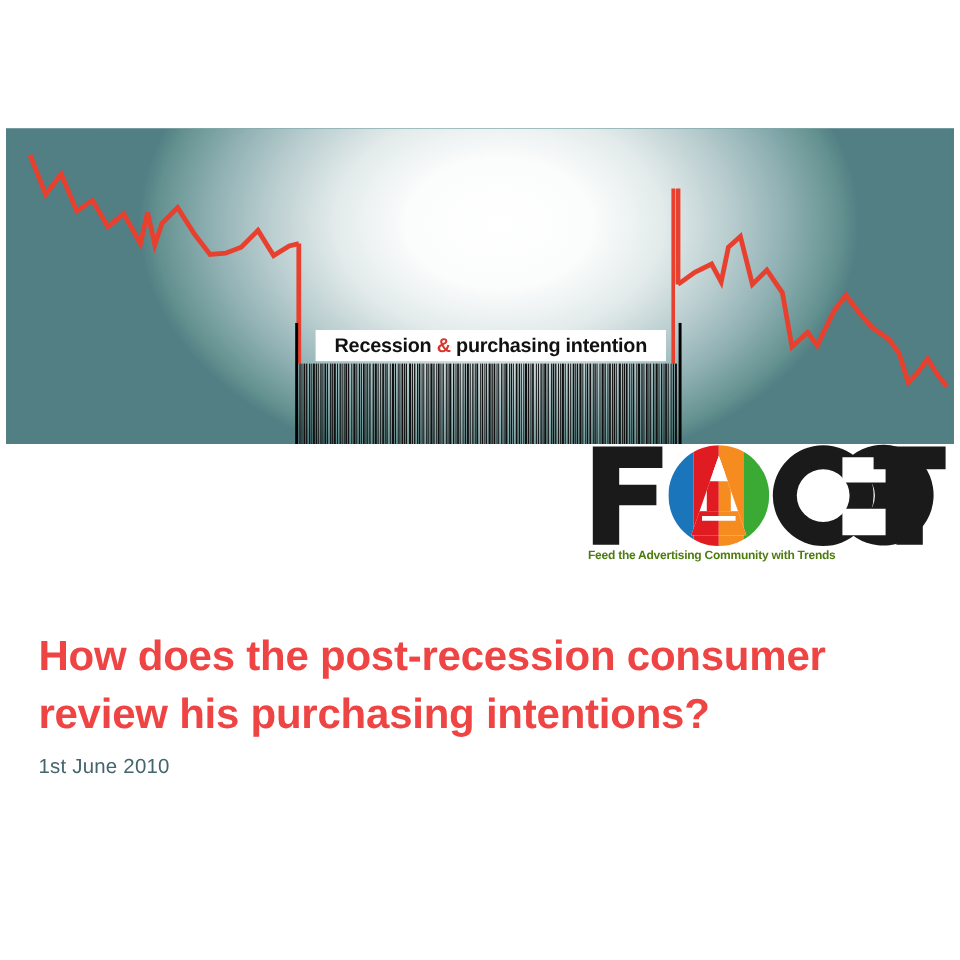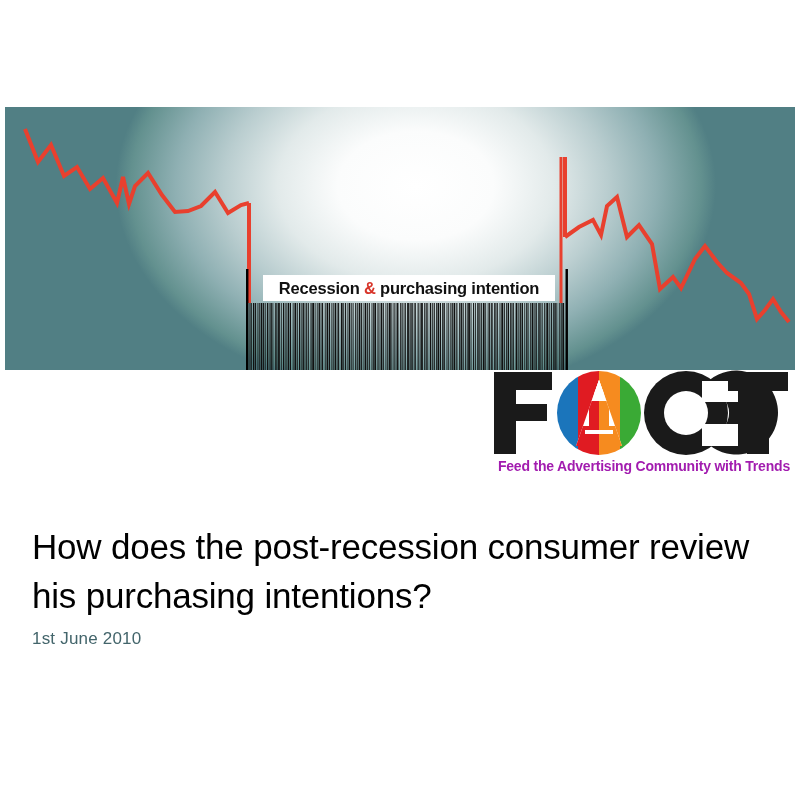--- a/index.html
+++ b/index.html
@@ -96,40 +96,40 @@
     left: 0;
     top: 0;
     width: 300px;
     height: 90px;
   }
   #fact-tagline {
     position: absolute;
     left: 0;
     top: 90px;
     width: 300px;
-    text-align: right;
+    text-align: left;
     font-family: "Liberation Sans", sans-serif;
     font-weight: bold;
-    font-size: 14px;
+    font-size: 10px;
     letter-spacing: -0.2px;
-    color: #a21caf;
+    color: #4d7c0f;
     white-space: nowrap;
   }
 
   
   #title {
     position: absolute;
     left: 32px;
     top: 522px;
     width: 730px;
     font-family: "Liberation Sans", sans-serif;
     font-size: 35px;
     line-height: 49px;
-    font-weight: normal;
-    color: #000000;
+    font-weight: bold;
+    color: #ef4444;
     letter-spacing: -0.2px;
   }
   #subtitle {
     position: absolute;
     left: 32px;
     top: 629px;
     font-family: "Liberation Sans", sans-serif;
     font-size: 17px;
     font-weight: normal;
     color: #43656b;

